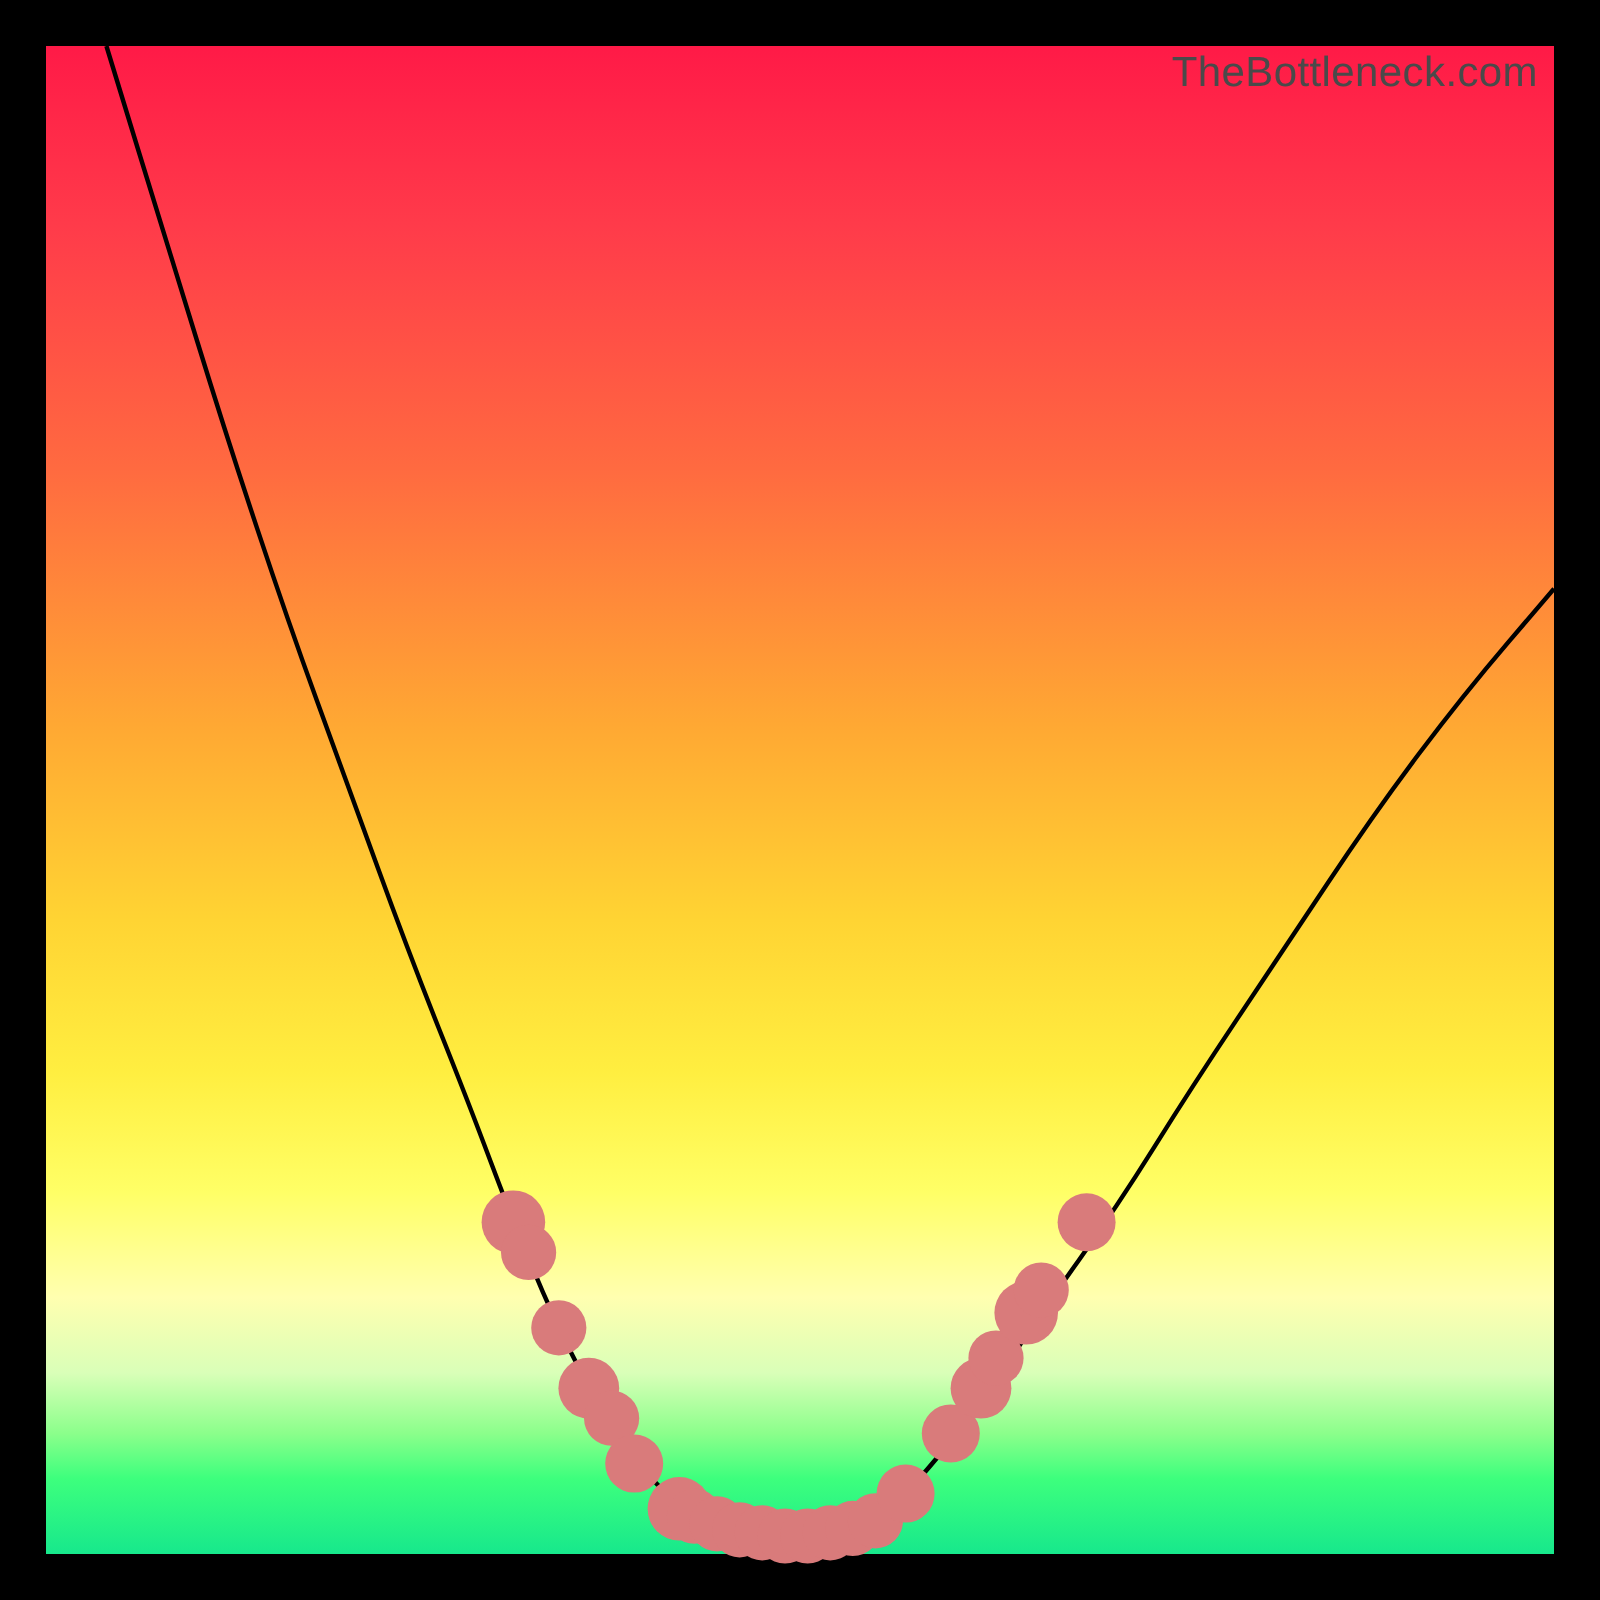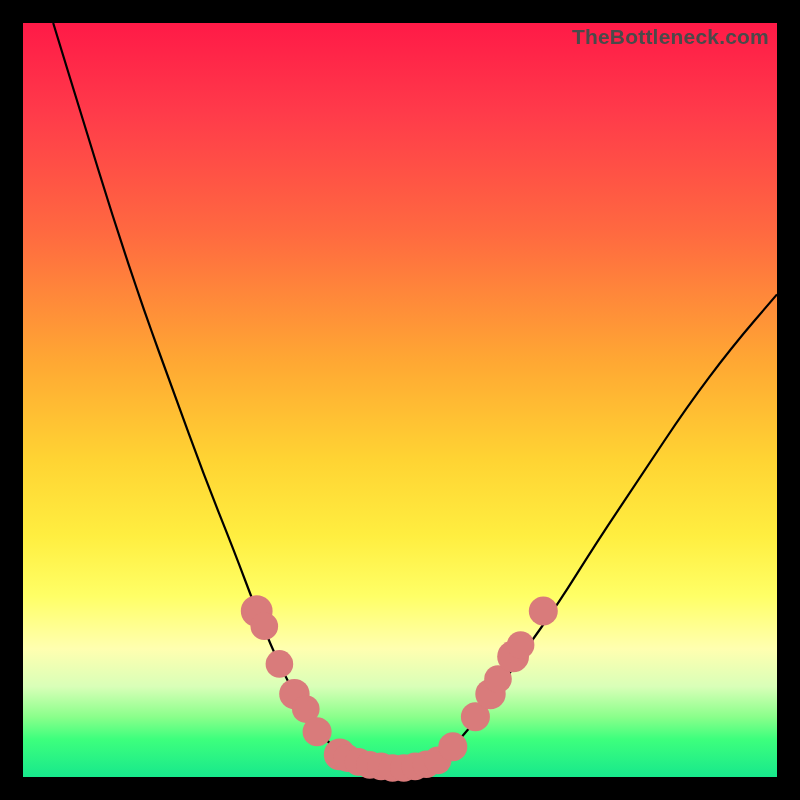--- a/index.html
+++ b/index.html
@@ -41,21 +41,21 @@
       #3dff7d 95%,
       #17e88c 100%
     );
   }
   .watermark {
     position: absolute;
     top: 2px;
     right: 8px;
     color: #4a4a4a;
     font-size: 21px;
-    font-weight: 700;
+    font-weight: 400;
     letter-spacing: 0.2px;
     user-select: none;
   }
   svg.curve {
     position: absolute;
     left: 0;
     top: 0;
     width: 754px;
     height: 754px;
     overflow: visible;

